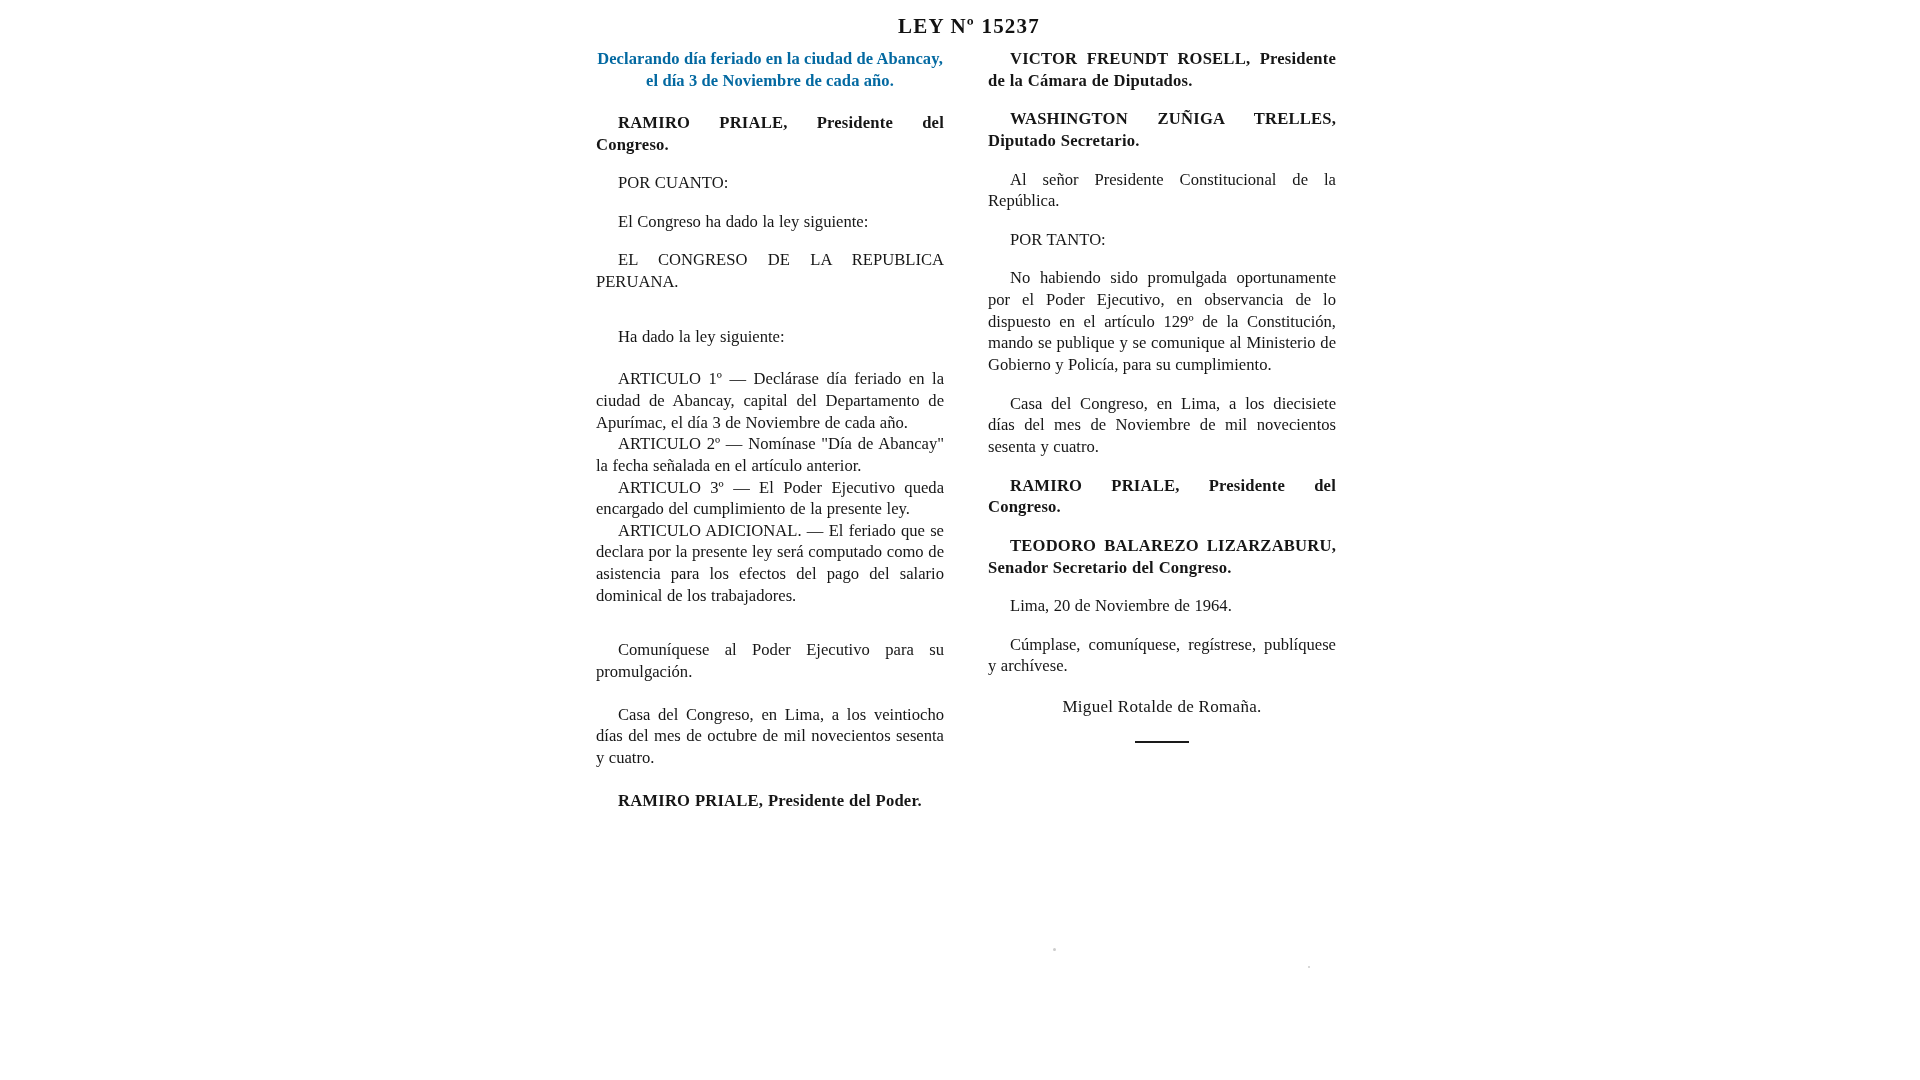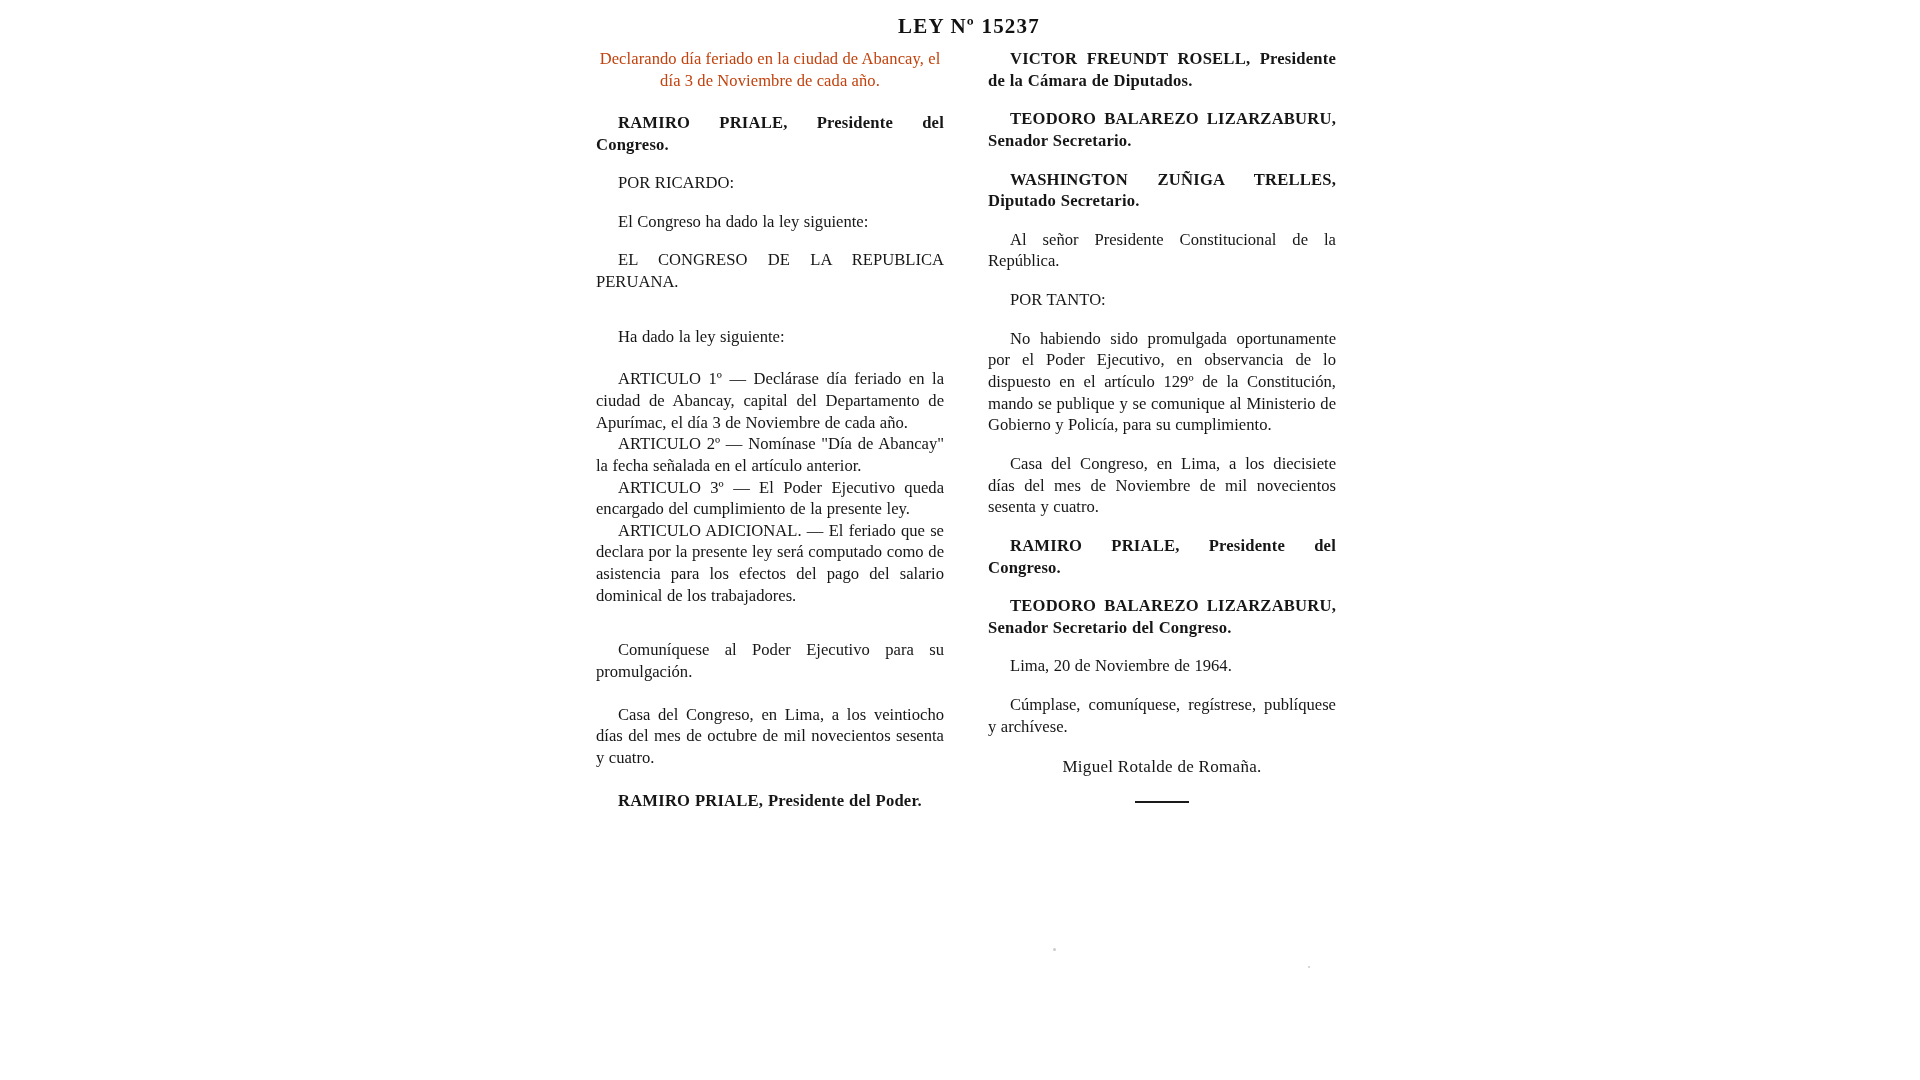--- a/index.html
+++ b/index.html
@@ -58,26 +58,26 @@
     width: 740px;
     display: flex;
     gap: 44px;
   }
 
   .col {
     width: 348px;
   }
 
   .subtitle {
-    font-weight: normal;
+    font-weight: bold;
     font-size: 16.5px;
     line-height: 1.33;
     text-align: center;
     margin: 0 0 20px 0;
-    color: #c2410c;
+    color: #0369a1;
     letter-spacing: 0.1px;
   }
 
   p.para {
     margin: 0 0 17px 0;
     font-size: 16.6px;
     line-height: 1.305;
     text-align: justify;
     text-indent: 22px;
     color: #161616;
@@ -136,21 +136,21 @@
       <div class="law-title">LEY Nº 15237</div>
 
       <div class="columns">
 
         <div class="col">
 
           <div class="subtitle">Declarando día feriado en la ciudad de Abancay, el día 3 de Noviembre de cada año.</div>
 
           <p class="para name">RAMIRO PRIALE, Presidente del Congreso.</p>
 
-          <p class="para">POR RICARDO:</p>
+          <p class="para">POR CUANTO:</p>
 
           <p class="para">El Congreso ha dado la ley siguiente:</p>
 
           <p class="para">EL CONGRESO DE LA REPUBLICA PERUANA.</p>
 
           <div class="spacer-lg"></div>
 
           <p class="para">Ha dado la ley siguiente:</p>
 
           <div class="spacer-sm"></div>
@@ -174,21 +174,20 @@
           <div class="spacer-sm"></div>
 
           <p class="para name">RAMIRO PRIALE, Presidente del Poder.</p>
 
         </div>
 
         <div class="col">
 
           <p class="para name">VICTOR FREUNDT ROSELL, Presidente de la Cámara de Diputados.</p>
 
-          <p class="para name">TEODORO BALAREZO LIZARZABURU, Senador Secretario.</p>
 
           <p class="para name">WASHINGTON ZUÑIGA TRELLES, Diputado Secretario.</p>
 
           <p class="para">Al señor Presidente Constitucional de la República.</p>
 
           <p class="para">POR TANTO:</p>
 
           <p class="para">No habiendo sido promulgada oportunamente por el Poder Ejecutivo, en observancia de lo dispuesto en el artículo 129º de la Constitución, mando se publique y se comunique al Ministerio de Gobierno y Policía, para su cumplimiento.</p>
 
           <p class="para">Casa del Congreso, en Lima, a los diecisiete días del mes de Noviembre de mil novecientos sesenta y cuatro.</p>

